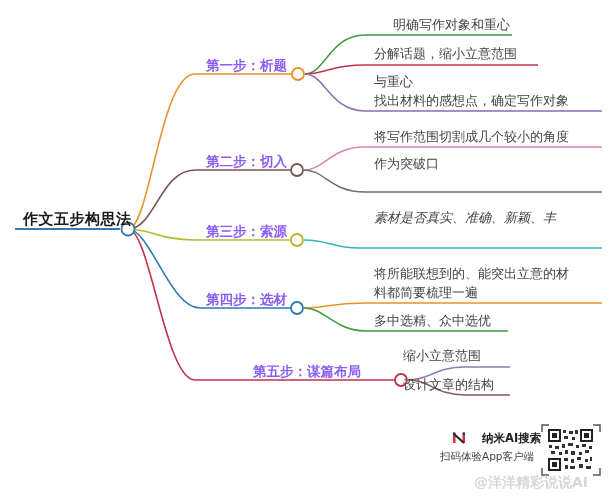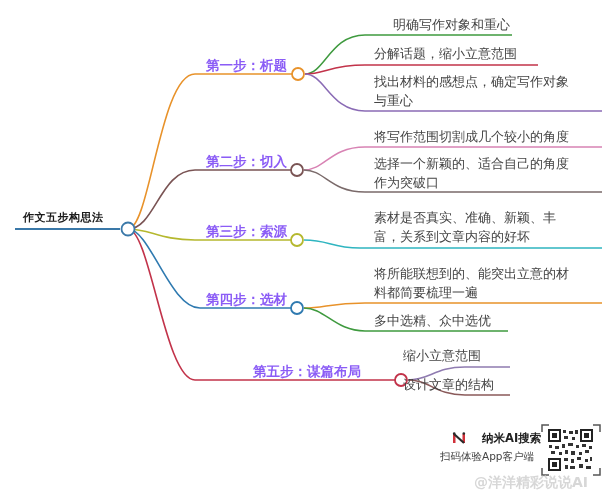--- a/index.html
+++ b/index.html
@@ -1,20 +1,20 @@
 <!DOCTYPE html>
 <html><head>
 <meta charset="utf-8">
 <style>
   html, body { margin:0; padding:0; }
   body { width:615px; height:500px; background:#ffffff; position:relative; overflow:hidden;
          font-family:"DejaVu Sans","Liberation Sans",sans-serif; }
   svg.lines { position:absolute; left:0; top:0; }
   .t { position:absolute; white-space:nowrap; color:#222; }
-  .root { font-size:11px; font-weight:bold; color:#1a1a1a; letter-spacing:0.5px; }
+  .root { font-size:15px; font-weight:bold; color:#1a1a1a; letter-spacing:0.5px; }
   .step { font-size:13.5px; font-weight:bold; color:#8b5cf6; }
   .leaf { font-size:13px; color:#444; line-height:19px; }
   .brand { font-size:11.5px; color:#222; font-weight:bold; }
   .brand-sub { font-size:10.5px; color:#444;text-align:right; }
   .watermark { font-size:14px; color:#d7d7d7; font-weight:bold; }
   .qr { position:absolute; left:541px; top:424px; width:60px; height:52px; }
 </style>
 </head>
 <body>
 
@@ -55,33 +55,31 @@
 
 <div class="t step" style="left:206px;top:57px;">第一步：析题</div>
 <div class="t step" style="left:206px;top:153px;">第二步：切入</div>
 <div class="t step" style="left:206px;top:223px;">第三步：索源</div>
 <div class="t step" style="left:206px;top:291px;">第四步：选材</div>
 <div class="t step" style="left:206px;top:363px;margin-left:47px;">第五步：谋篇布局</div>
 
 <div class="t leaf" style="left:374px;top:15px;margin-left:19px;">明确写作对象和重心</div>
 <div class="t leaf" style="left:374px;top:44px;">分解话题，缩小立意范围</div>
 <div class="t leaf" style="left:374px;top:72px;">
+  <div>与重心</div>
   <div>找出材料的感想点，确定写作对象</div>
-  <div>与重心</div>
 </div>
 
 <div class="t leaf" style="left:374px;top:127px;">将写作范围切割成几个较小的角度</div>
 <div class="t leaf" style="left:374px;top:154px;">
-  <div>选择一个新颖的、适合自己的角度</div>
   <div>作为突破口</div>
 </div>
 
-<div class="t leaf" style="left:374px;top:208px;">
+<div class="t leaf" style="left:374px;top:208px;font-style:italic;">
   <div>素材是否真实、准确、新颖、丰</div>
-  <div>富，关系到文章内容的好坏</div>
 </div>
 
 <div class="t leaf" style="left:374px;top:264px;">
   <div>将所能联想到的、能突出立意的材</div>
   <div>料都简要梳理一遍</div>
 </div>
 <div class="t leaf" style="left:374px;top:311px;">多中选精、众中选优</div>
 
 <div class="t leaf" style="left:403px;top:346px;">缩小立意范围</div>
 <div class="t leaf" style="left:403px;top:375px;">设计文章的结构</div>

